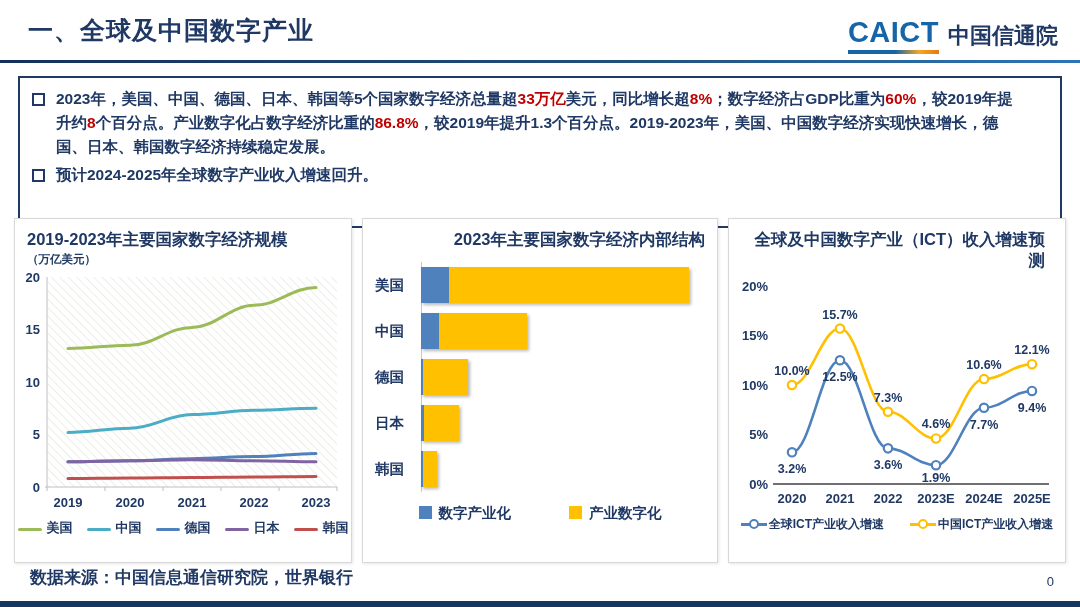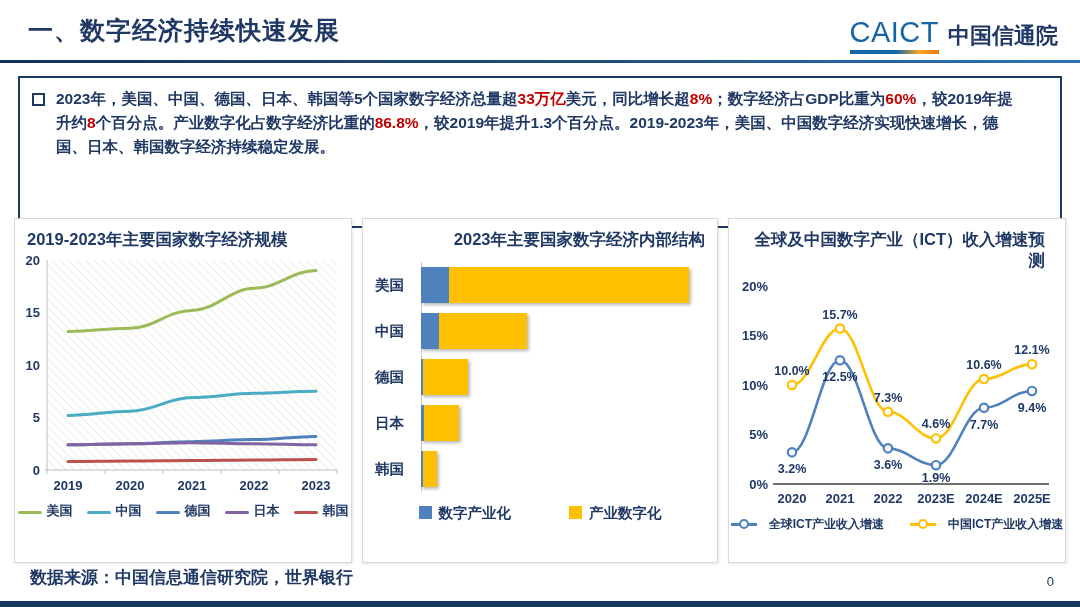--- a/index.html
+++ b/index.html
@@ -5,21 +5,21 @@
   html,body{margin:0;padding:0;background:#fff;}
   body{font-family:"Liberation Sans","DejaVu Sans",sans-serif;}
   .slide{position:relative;width:1080px;height:607px;background:#fff;overflow:hidden;}
 
   
   .page-title{position:absolute;left:28px;top:14px;font-size:25px;font-weight:bold;color:#1F3864;letter-spacing:1px;}
   .title-rule{position:absolute;left:0;top:60px;width:1080px;height:3px;
     background:linear-gradient(90deg,#14305A 0%,#1F4E79 55%,#2E74B5 100%);}
   .logo{position:absolute;right:22px;top:18px;display:flex;align-items:center;gap:9px;}
   .logo-left{display:flex;flex-direction:column;}
-  .logo-caict{font-size:29px;font-weight:400;color:#1565A8;letter-spacing:.5px;line-height:1;}
+  .logo-caict{font-size:29px;font-weight:700;color:#1565A8;letter-spacing:.5px;line-height:1;}
   .logo-underline{height:4px;margin-top:3px;
     background:linear-gradient(90deg,#1565A8 0%,#1565A8 52%,#F5A623 78%,#E87817 100%);}
   .logo-cn{font-size:22px;font-weight:800;color:#203864;line-height:1.1;}
 
   
   .summary{position:absolute;left:18px;right:18px;top:76px;height:152px;border:2px solid #1F3864;
     background:#fff;box-sizing:border-box;padding:9px 32px 6px 12px;}
   .bullet{display:flex;gap:11px;color:#1F3864;font-weight:bold;font-size:15.5px;line-height:1.55;}
   .bullet + .bullet{margin-top:4px;}
   .bullet .mark{flex:0 0 auto;width:9px;height:9px;border:2px solid #1F3864;margin-top:6px;background:#fff;}
@@ -42,21 +42,21 @@
 
   .chart-svg{display:block;margin:2px auto 0 auto;}
 
   
   .legend{display:flex;justify-content:center;align-items:center;color:#1F3864;font-weight:bold;}
   .legend1{gap:14px;font-size:13px;margin-top:0px;}
   .legend1 .sw{display:inline-block;width:24px;height:3px;border-radius:2px;margin-right:5px;vertical-align:middle;}
   .legend2{gap:58px;font-size:14.5px;margin-top:12px;}
   .legend2 .sq{display:inline-block;width:13px;height:13px;margin-right:7px;vertical-align:-1px;}
   .legend3{gap:26px;font-size:12px;margin-top:2px;}
-  .l3item{display:flex;align-items:center;gap:12px;}
+  .l3item{display:flex;align-items:center;gap:2px;}
   .l3sw{position:relative;width:26px;height:3px;}
   .l3sw .c{position:absolute;left:50%;top:50%;width:6px;height:6px;margin:-5px 0 0 -5px;border-radius:50%;
     background:#fff;border:2px solid #000;}
 
   
   .bars-wrap{position:relative;margin:12px 18px 0 12px;}
   .bars-wrap .axisline{position:absolute;left:46px;top:0;bottom:0;width:1px;background:#C9C9C9;}
   .bar-row{display:flex;align-items:center;height:46px;}
   .bar-cat{width:36px;margin-right:10px;color:#1F3864;font-weight:bold;font-size:14.5px;}
   .bar-track{flex:1;height:36px;position:relative;}
@@ -66,39 +66,44 @@
   
   .footer-src{position:absolute;left:30px;bottom:18px;font-size:17px;color:#1F3864;font-weight:bold;}
   .page-num{position:absolute;right:26px;bottom:18px;font-size:13px;color:#1F3864;}
   .bottom-bar{position:absolute;left:0;bottom:0;width:1080px;height:6px;background:#17375E;}
 </style>
 </head>
 <body>
 
 <div class="slide">
 
-  <div class="page-title">一、数字经济持续快速发展</div>
+  <div class="page-title">一、全球及中国数字产业</div>
   <div class="logo">
     <div class="logo-left">
       <span class="logo-caict">CAICT</span>
       <span class="logo-underline"></span>
     </div>
     <span class="logo-cn">中国信通院</span>
   </div>
   <div class="title-rule"></div>
 
   <div class="summary">
     <div class="bullet">
       <span class="mark"></span>
       <span><span class="seg-navy">2023年，美国、中国、德国、日本、韩国等5个国家数字经济总量超</span><span class="seg-red">33万亿</span><span class="seg-navy">美元，同比增长超</span><span class="seg-red">8%</span><span class="seg-navy">；数字经济占GDP比重为</span><span class="seg-red">60%</span><span class="seg-navy">，较2019年提升约</span><span class="seg-red">8</span><span class="seg-navy">个百分点。产业数字化占数字经济比重的</span><span class="seg-red">86.8%</span><span class="seg-navy">，较2019年提升1.3个百分点。2019-2023年，美国、中国数字经济实现快速增长，德国、日本、韩国数字经济持续稳定发展。</span></span>
     </div>
+    <div class="bullet">
+      <span class="mark"></span>
+      <span>预计2024-2025年全球数字产业收入增速回升。</span>
+    </div>
   </div>
 
   <div class="card card1">
     <div class="card-title">2019-2023年主要国家数字经济规模</div>
+    <div class="unit">（万亿美元）</div>
     <svg id="chart1" class="chart-svg" viewBox="0 0 332 250" width="332" height="250">
         <defs>
           <pattern id="hatch1" width="6" height="6" patternUnits="userSpaceOnUse" patternTransform="rotate(-45)">
             <line x1="0" y1="0" x2="0" y2="6" stroke="#EAEAE4" stroke-width="1.7"></line>
           </pattern>
         </defs>
         <rect x="30" y="8" width="290" height="210" fill="url(#hatch1)"></rect>
         <line x1="30" y1="8" x2="30" y2="218" stroke="#BFBFBF" stroke-width="1"></line>
         <line x1="28" y1="218" x2="320" y2="218" stroke="#BFBFBF" stroke-width="1"></line>
         <text x="23" y="222.5" text-anchor="end" class="ax">0</text>

